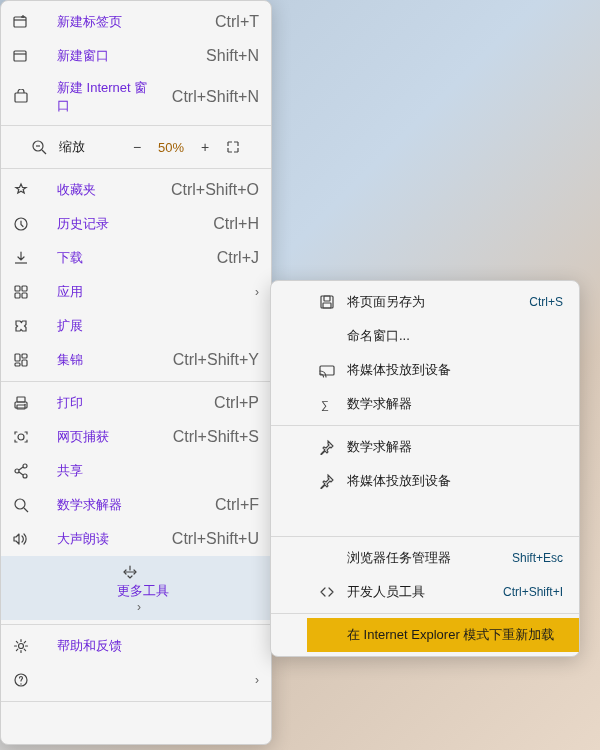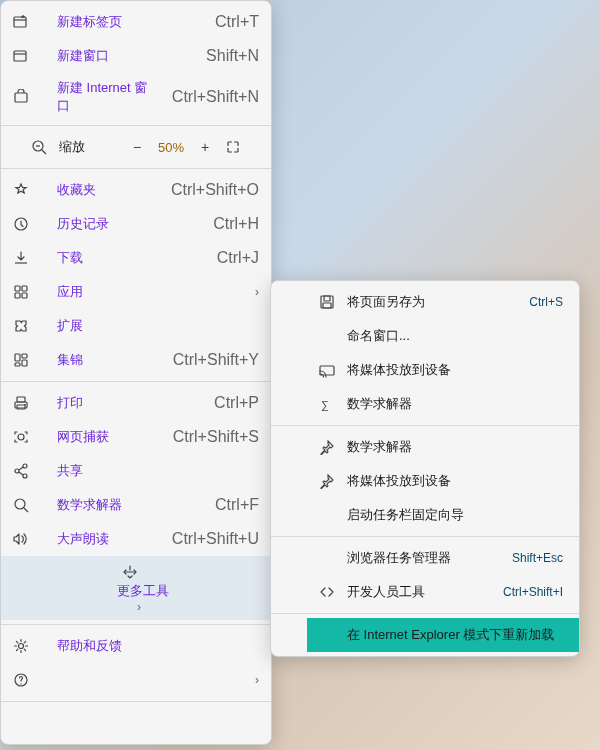--- a/index.html
+++ b/index.html
@@ -150,21 +150,21 @@
     .sub-menu-item {
       display: flex;
       align-items: center;
       padding: 6px 16px 6px 10px;
       cursor: pointer;
       min-height: 34px;
       margin-left: 36px;
     }
 
     .sub-menu-item.highlighted {
-      background: #14b8a6;
+      background: #eab308;
     }
 
     .sub-menu-item .icon {
       width: 20px;
       height: 20px;
       margin-right: 10px;
       display: flex;
       align-items: center;
       justify-content: center;
       flex-shrink: 0;
@@ -485,21 +485,20 @@
     <span class="icon">
       <svg viewBox="0 0 16 16" fill="none">
           <path d="M9 2l5 5-2 2-1-1-3 3 1 2-1 1L6 12l-4 4 0-1 4-4-2-2 1-1 2 1 3-3-1-1z" stroke="#444" stroke-width="1.1"></path>
         </svg>
     </span>
     <span class="label">将媒体投放到设备</span>
   </div>
 
   <div class="sub-menu-item">
     <span class="icon" style="width:20px;height:20px;"></span>
-    <span class="label">启动任务栏固定向导</span>
   </div>
 
   <div class="sub-menu-separator"></div>
 
   <div class="sub-menu-item">
     <span class="icon" style="width:20px;height:20px;"></span>
     <span class="label">浏览器任务管理器</span>
     <span class="shortcut">Shift+Esc</span>
   </div>
 

